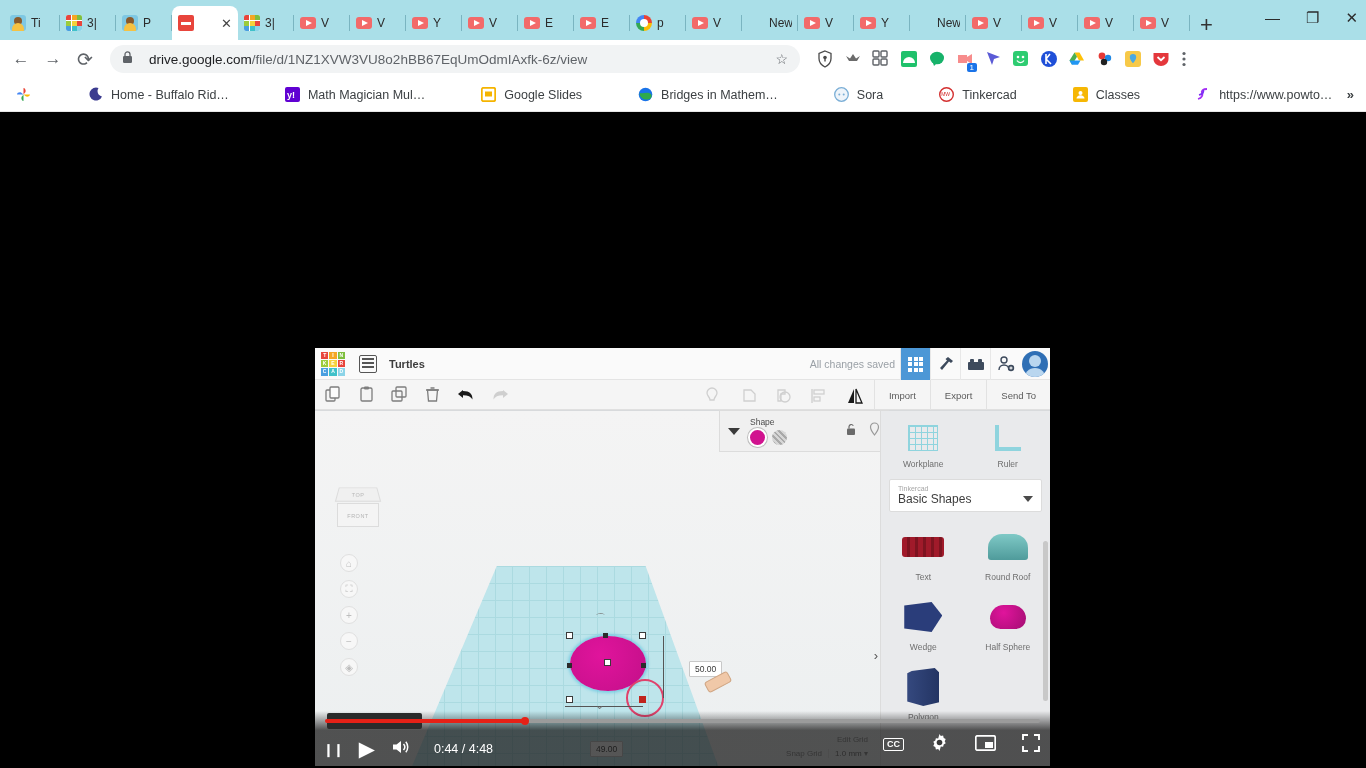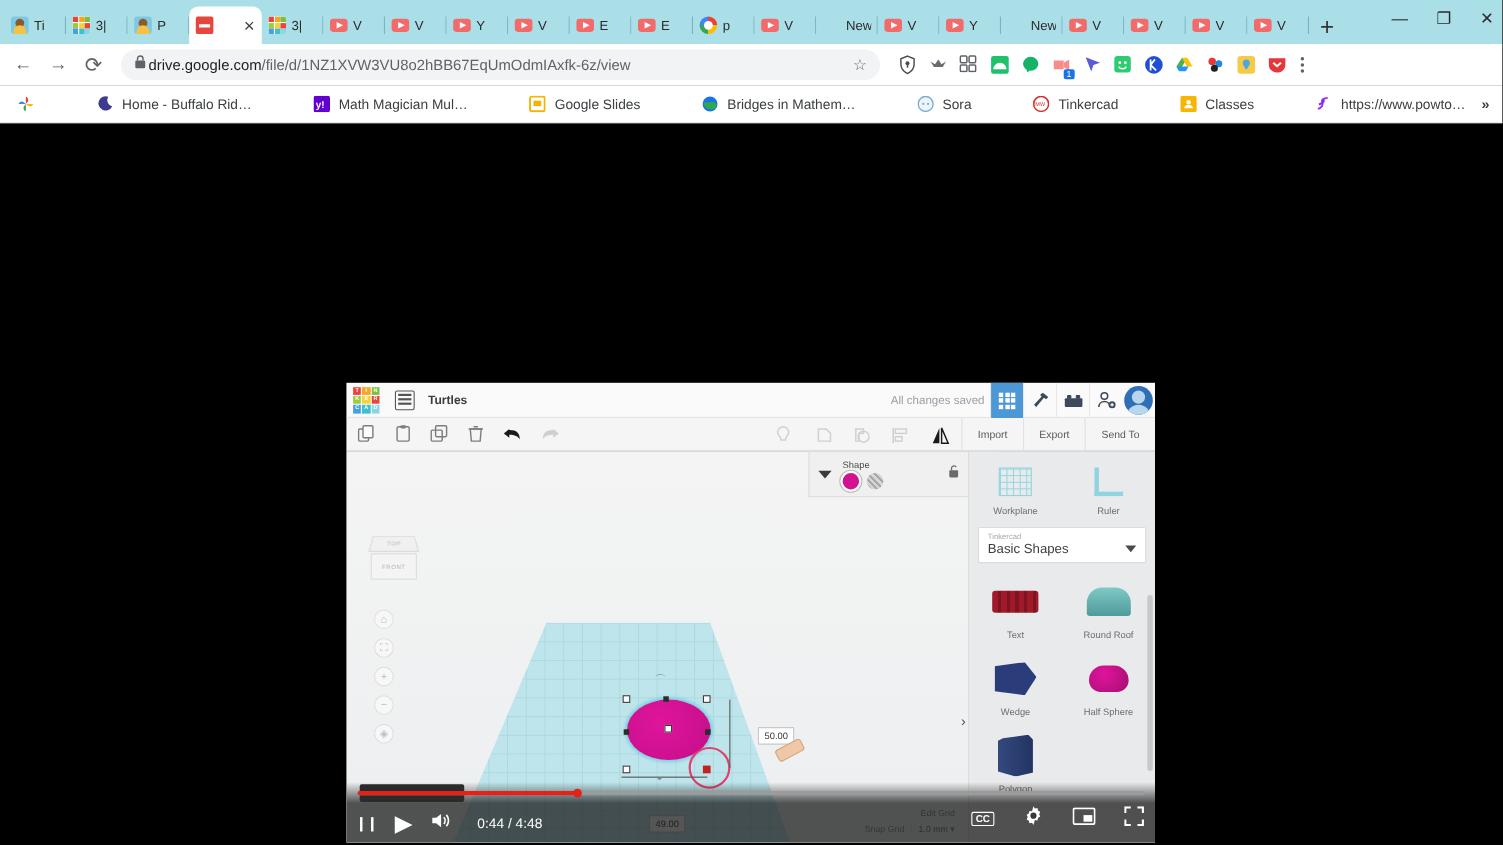--- a/index.html
+++ b/index.html
@@ -50,21 +50,21 @@
   .fav-g { border-radius:50%; background: conic-gradient(#ea4335 0 25%, #fbbc05 0 50%, #34a853 0 75%, #4285f4 0); position:relative;}
   .fav-g:after{content:"";position:absolute;left:4px;top:4px;width:8px;height:8px;background:#fff;border-radius:50%;}
   .fav-blank { background: transparent; }
 
   
   .toolbar { height: 38px; background:#fff; display:flex; align-items:center; padding: 0 6px; gap: 2px; }
   .navbtn { width: 30px; height:30px; display:flex;align-items:center;justify-content:center;
      color:#5f6368; font-size:17px; }
   .omnibox {
     flex: none; width: 690px; height: 28px; background:#f1f3f4; border-radius: 15px;
-    display:flex; align-items:center; padding: 0 12px; gap: 2px; margin-left: 8px; margin-right: 6px;
+    display:flex; align-items:center; padding: 0 12px; gap: 16px; margin-left: 8px; margin-right: 6px;
   }
   .omnibox .url { font-size:13.5px; color:#202124; flex:1; white-space:nowrap; overflow:hidden; }
   .omnibox .url .dim { color:#5f6368; }
   .star { color:#5f6368; font-size:14px; }
   .exticons { display:flex; align-items:center; gap: 10px; margin-left: 8px; }
   .exticon { width:18px;height:18px;position:relative;display:block; }
   .kebab { font-size: 15px; color:#5f6368; letter-spacing: 0; margin-left: 10px; line-height:4px;}
 
   
   .bookmarks { height: 34px; background:#fff; display:flex; align-items:center; padding:0 8px; gap:0px;
@@ -607,21 +607,21 @@
           <div class="dimbox" style="left:374px;top:250px;">50.00</div>
           <div class="dimbox" style="left:275px;top:330px;">49.00</div>
           <div style="position:absolute;left:280px;top:200px;color:#777;font-size:11px;">⌒</div>
           <div style="position:absolute;left:280px;top:288px;color:#777;font-size:11px;">⌄</div>
           <div class="ruler-ico"></div>
 
           <div class="editgrid">Edit Grid</div>
           <div class="snapgrid"><span>Snap Grid</span><b>1.0 mm</b> ▾</div>
         </div>
 
-        <div style="position:absolute;left:420px;top:-1px;width:170px;height:42px;background:#f0f0f0;border:1px solid #dcdcdc;display:flex;align-items:center;padding:0 8px;">
+        <div style="position:absolute;left:404px;top:-1px;width:170px;height:42px;background:#f0f0f0;border:1px solid #dcdcdc;display:flex;align-items:center;padding:0 8px;">
           <span style="border-left:6px solid transparent;border-right:6px solid transparent;border-top:7px solid #3a3a3a;margin-right:10px;"></span>
           <div style="flex:1;">
             <div style="font-size:8.5px;color:#4a4a4a;margin-bottom:3px;">Shape</div>
             <div style="display:flex;gap:7px;">
               <span style="width:15px;height:15px;border-radius:50%;background:#d1138f;box-shadow:0 0 0 2px #fff,0 0 0 3px #bdbdbd;"></span>
               <span style="width:15px;height:15px;border-radius:50%;background:repeating-linear-gradient(45deg,#d6d6d6 0 2px,#a9a9a9 2px 4px);"></span>
             </div>
           </div>
           <span style="margin-right:12px;"><svg width="11" height="13" viewBox="0 0 11 13">
                 <rect x="1" y="5.5" width="8" height="6.5" rx="1" fill="#6a6a6a"></rect>

